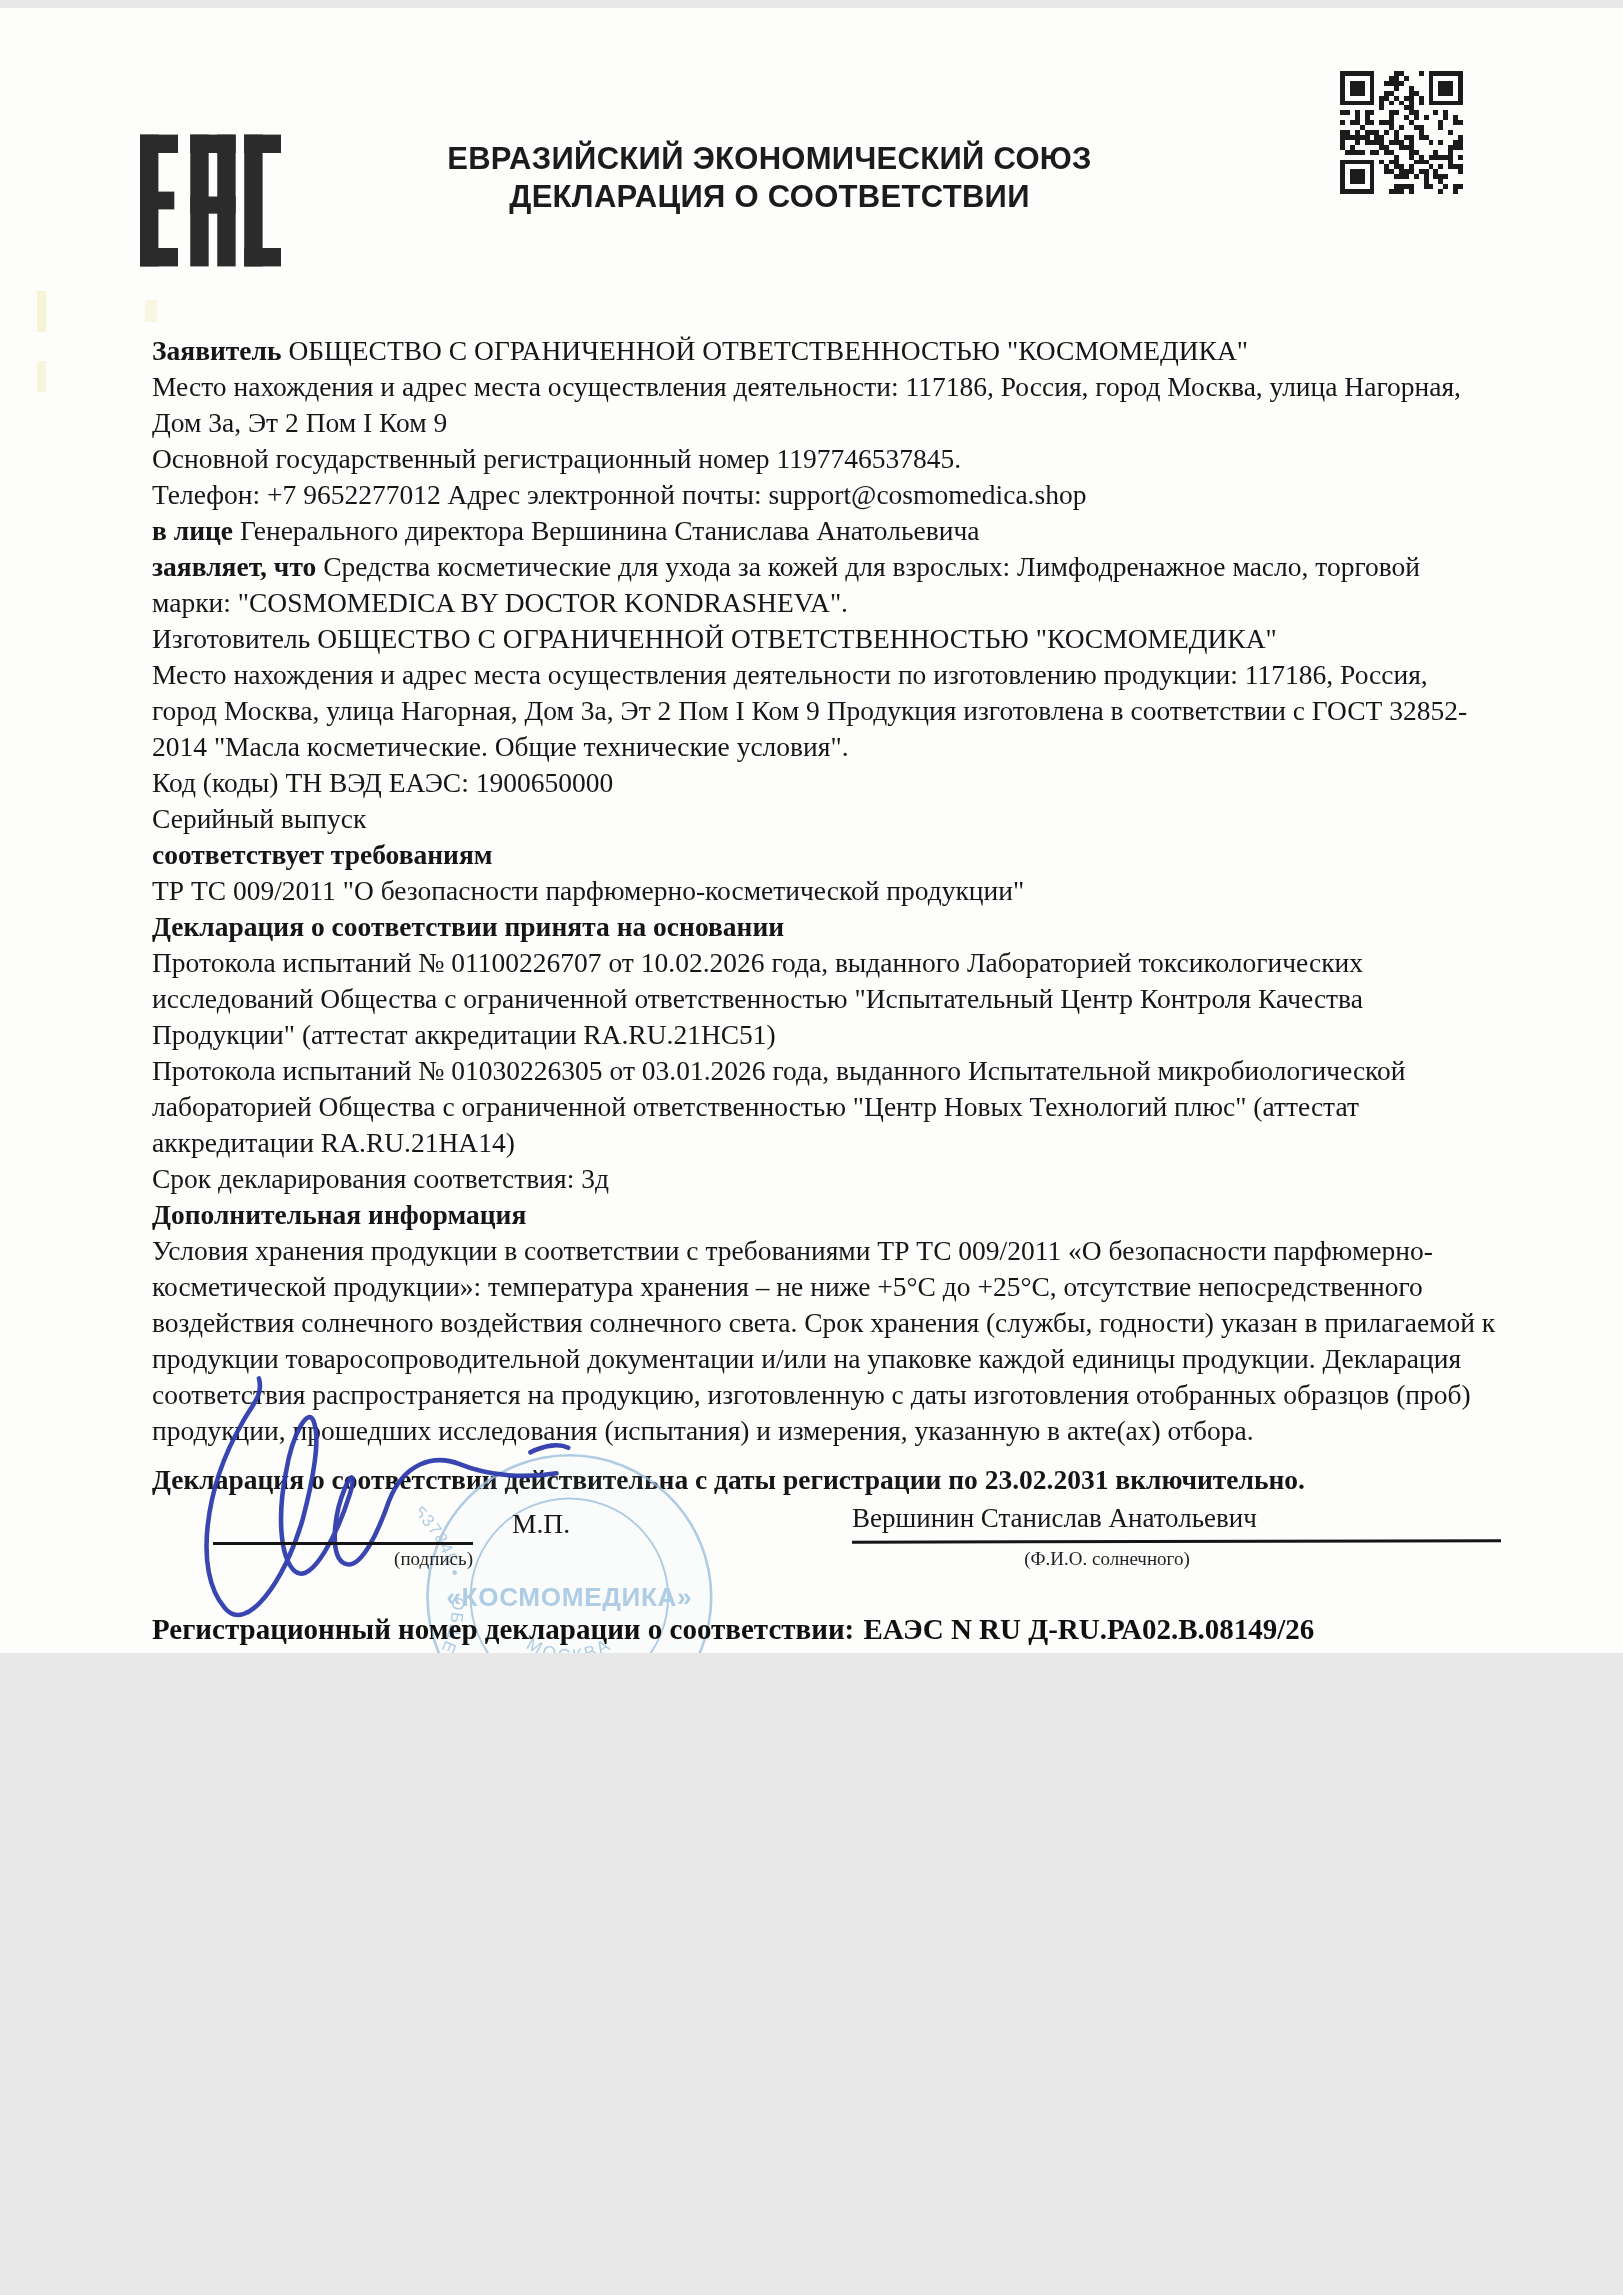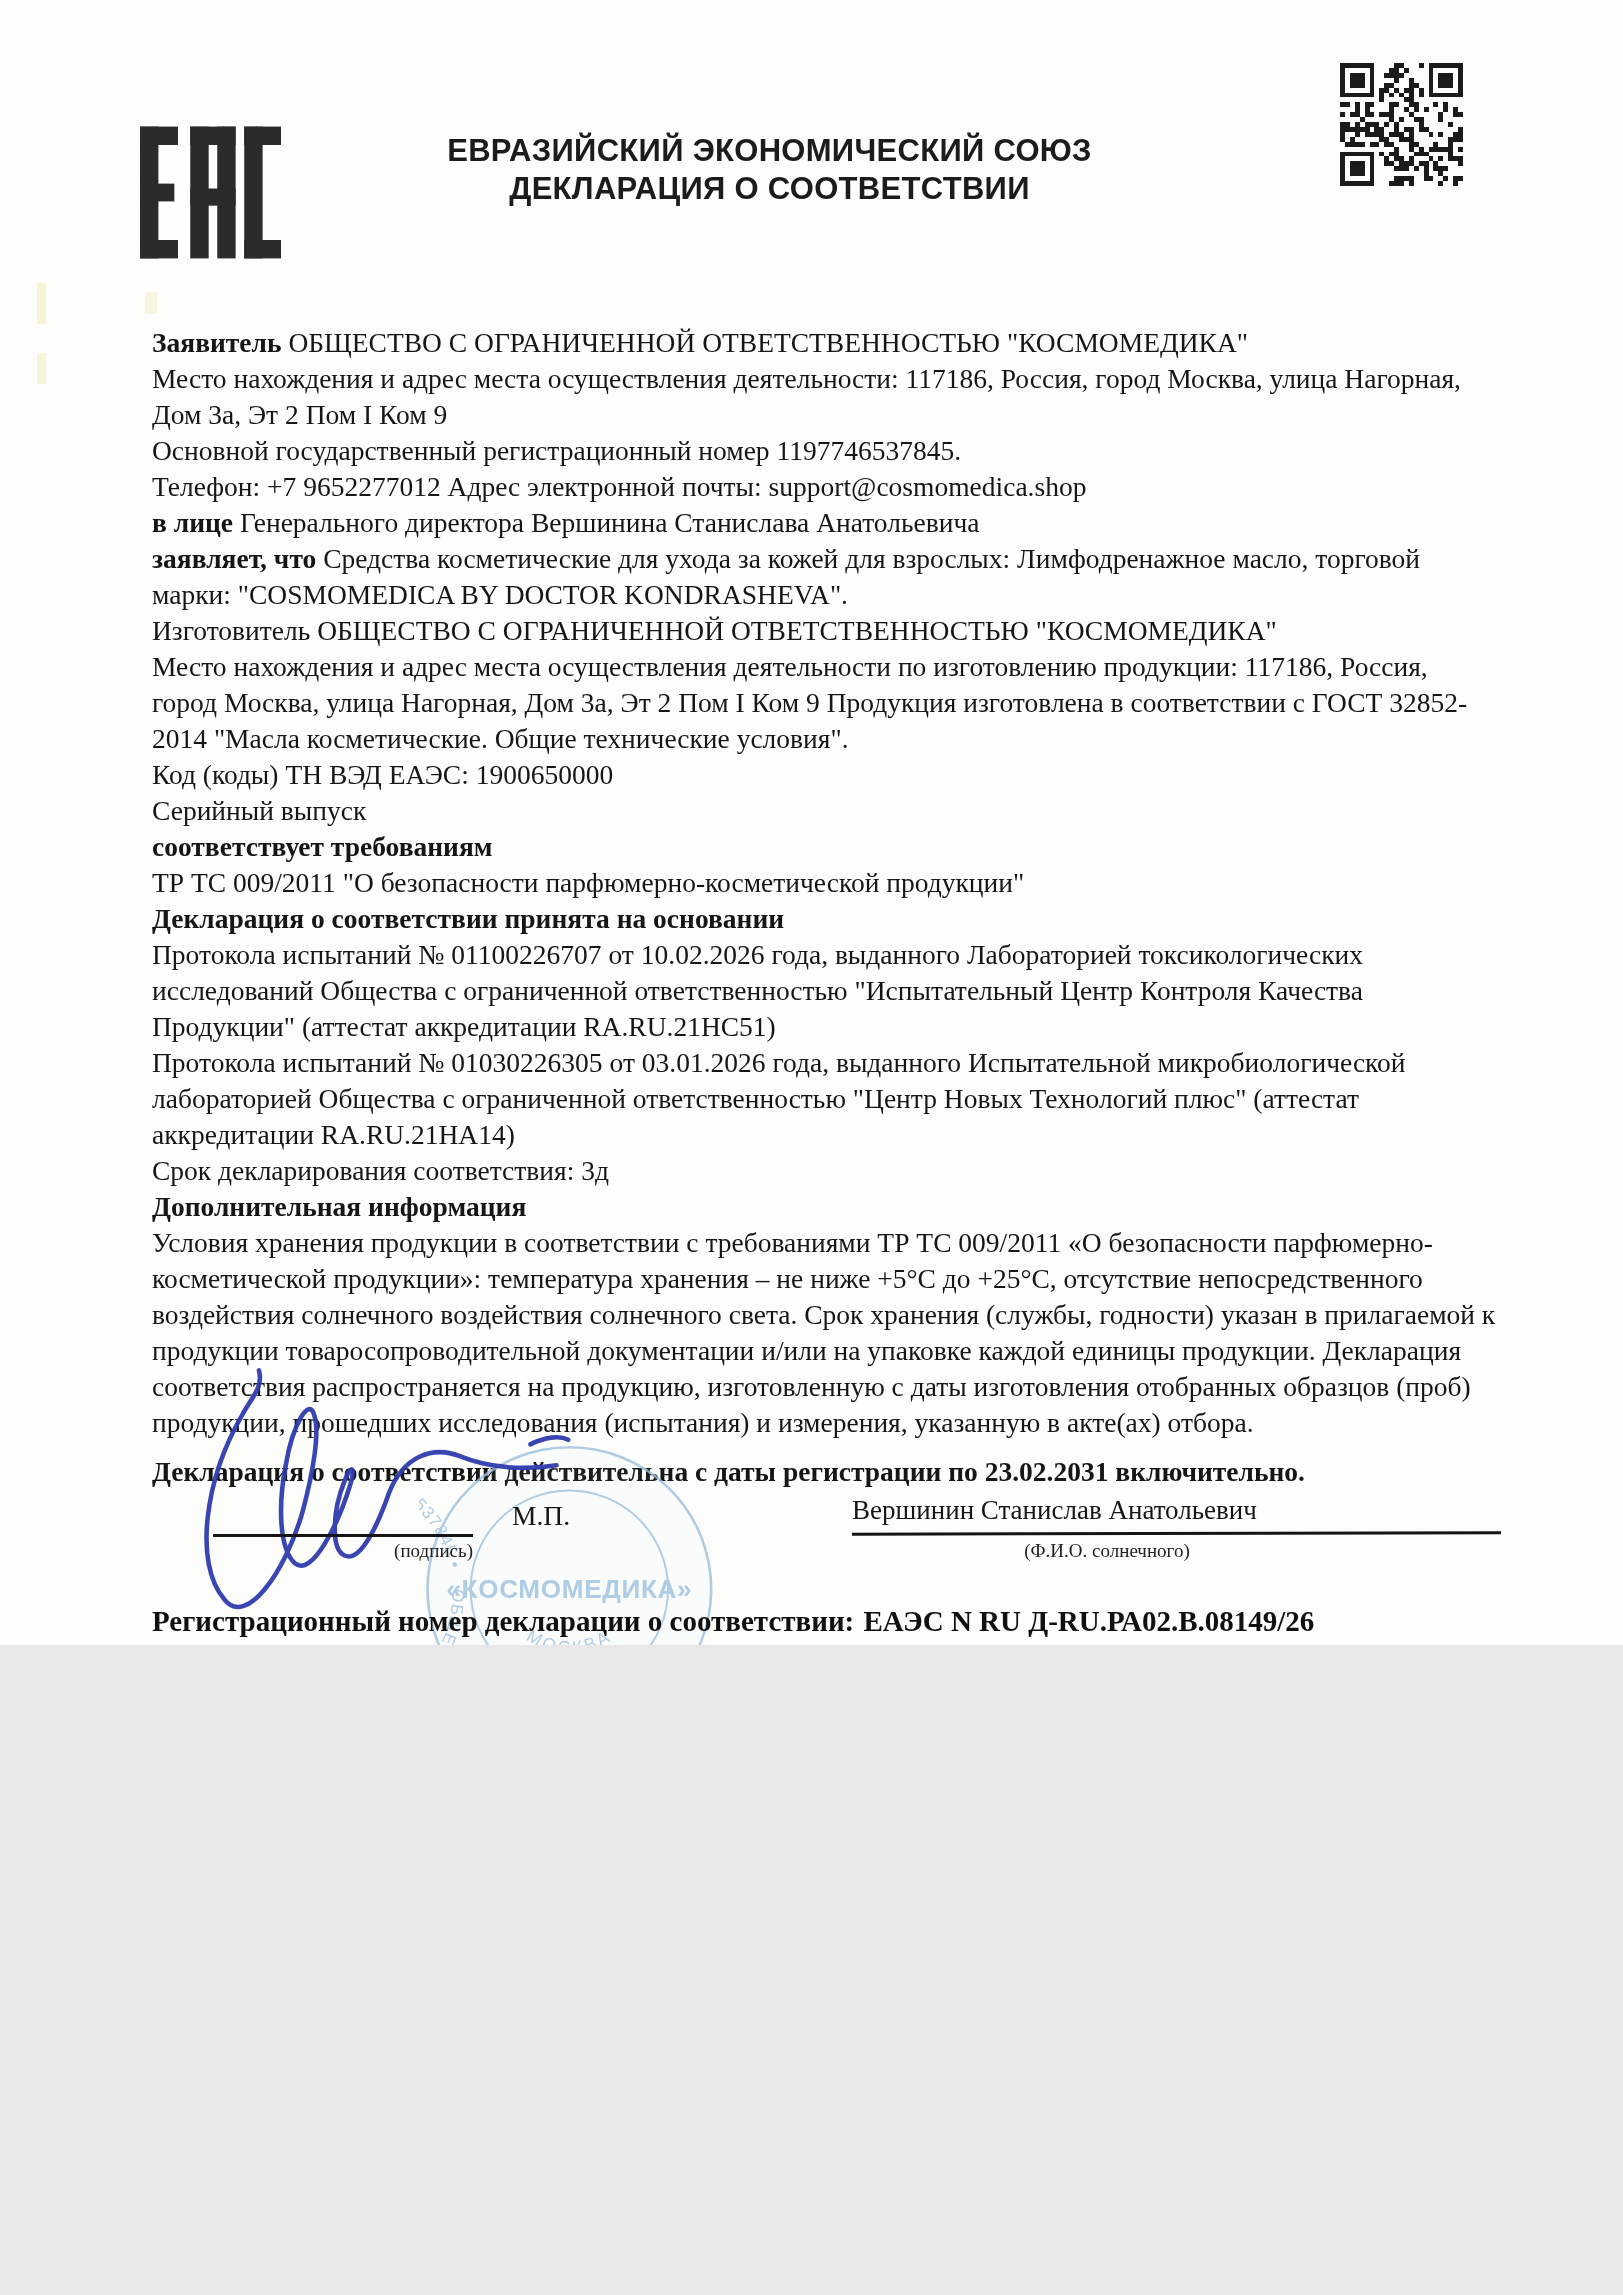--- a/index.html
+++ b/index.html
@@ -1,17 +1,17 @@
 <!DOCTYPE html>
 <html style="font-size:10.5px"><head>
 <meta charset="utf-8">
 <style>
   html,body{margin:0;padding:0;background:#e8e8e8;}
   #page{
-    position:relative;width:1623px;height:1645px;margin:0 auto;
+    position:relative;width:1623px;height:1645px;margin:8px auto;
     background:#fdfdfc;overflow:hidden;
     font-family:"Liberation Serif","DejaVu Serif",serif;color:#161616;
   }
   
   .eac-logo{position:absolute;left:140px;top:123px;width:141px;height:139px;}
   .title-block{
     position:absolute;left:364px;top:132px;width:811px;text-align:center;
     font-family:"Liberation Sans","DejaVu Sans",sans-serif;
     font-weight:bold;font-size:31px;line-height:38px;color:#1c1c1c;letter-spacing:0.3px;
   }

